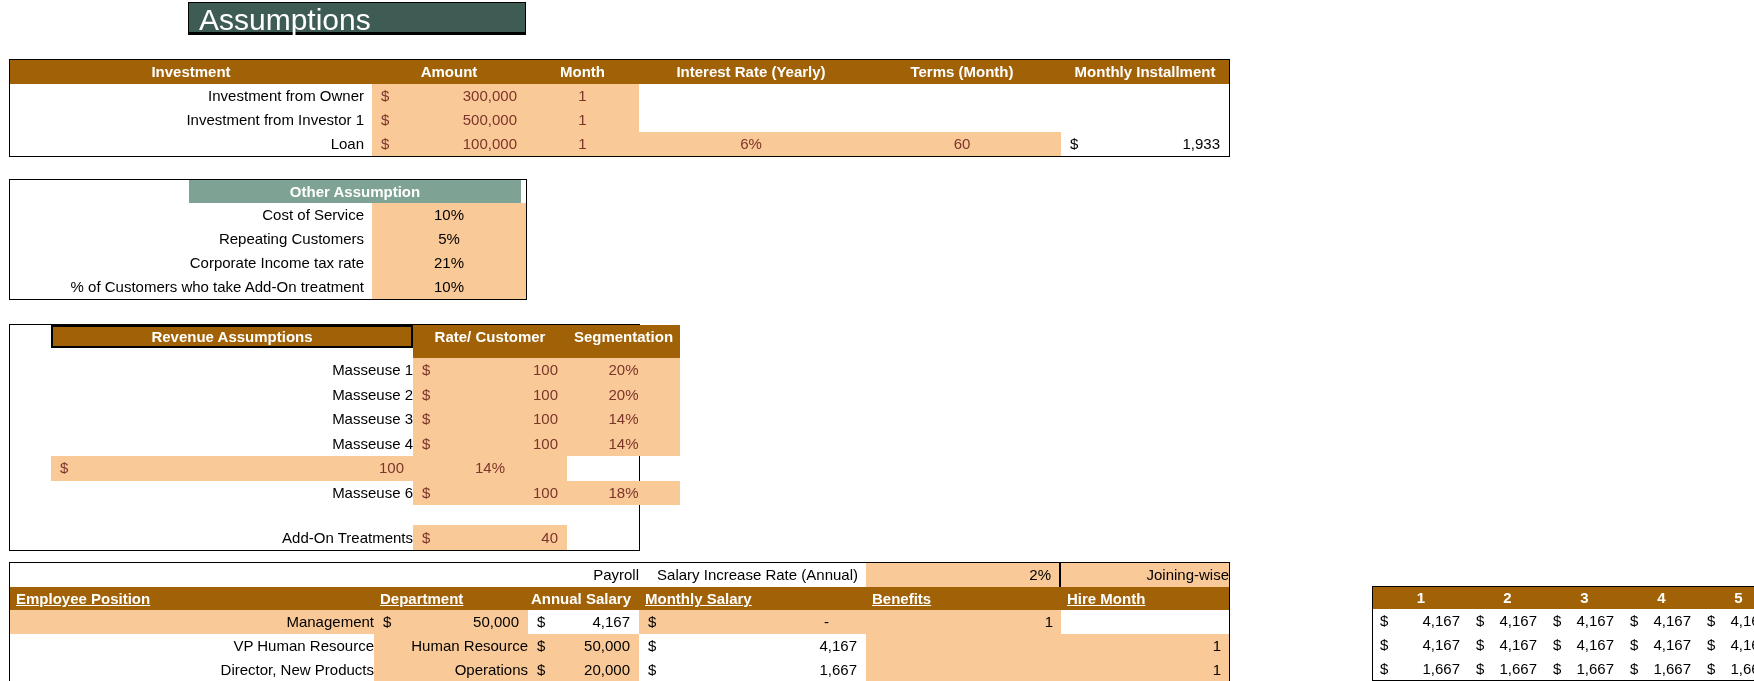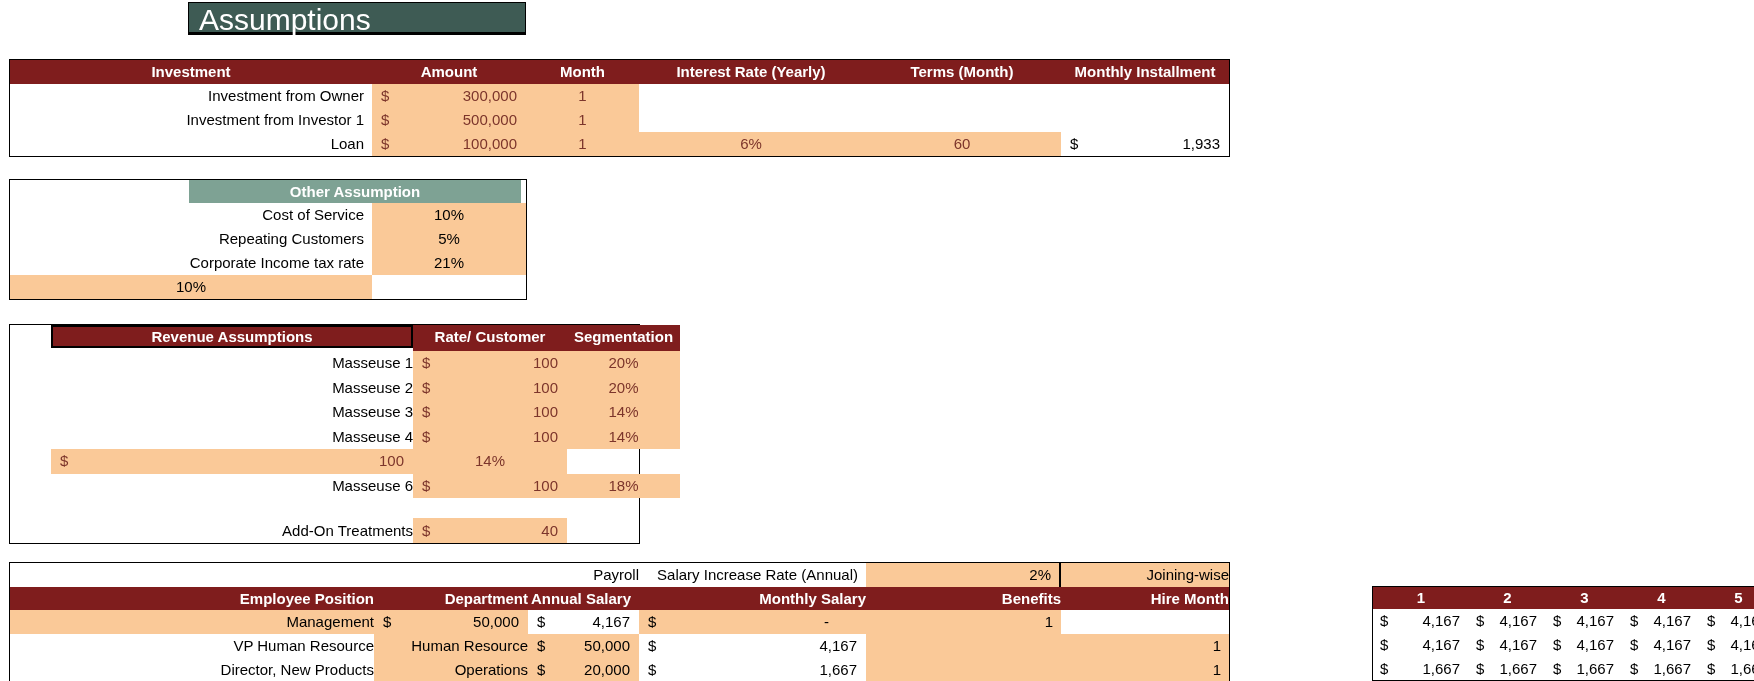--- a/index.html
+++ b/index.html
@@ -4,22 +4,22 @@
 <style>
   html,body{margin:0;padding:0;}
   body{
     width:1754px;height:681px;background:#ffffff;position:relative;
     font-family:"Liberation Sans","DejaVu Sans",sans-serif;
     font-size:15px;color:#000;overflow:hidden;
   }
   .abs{position:absolute;}
   .row{display:grid;}
   .c{height:24px;line-height:24px;overflow:hidden;white-space:nowrap;box-sizing:border-box;}
-  .hdr .c{background:#7f1d1d;color:#fff;font-weight:bold;text-align:center;}
-  .hdr .c.hleft{text-align:right;padding-left:6px;}
+  .hdr .c{background:#a16207;color:#fff;font-weight:bold;text-align:center;}
+  .hdr .c.hleft{text-align:left;padding-left:6px;text-decoration:underline;}
   .hdr .c.hright{text-align:right;padding-right:8px;}
   .orange{background:#FAC998;}
   .green{background:#7EA294;color:#fff;font-weight:bold;}
   .brown{color:#7C352B;}
   .rgt{text-align:right;padding-right:8px;}
   .lft{text-align:right;padding-left:6px;}
   .ctr{text-align:center;}
   .acct{display:flex;justify-content:space-between;padding:0 9px;}
   .tbl{box-sizing:border-box;}
   
@@ -33,21 +33,21 @@
   .inv .row{grid-template-columns:362px 154px 113px 224px 198px 168px;}
   
   .oth{left:9px;top:179px;width:518px;border:1px solid #000;}
   .oth .hrow{position:relative;height:23px;}
   .oth .hrow .green{position:absolute;left:179px;top:0;width:332px;height:23px;line-height:23px;text-align:center;}
   .oth .row{grid-template-columns:362px 154px;}
   
   .rev{left:9px;top:324px;width:631px;border:1px solid #000;}
   .rev .row{grid-template-columns:362px 154px 113px;padding-left:41px;}
   .rev .hcell1{border:2px solid #000;height:23px;line-height:19px;}
-  .rev .hc{height:26px;line-height:23px;}
+  .rev .hc{height:33px;line-height:23px;}
   .rev .mrow .c{height:24.5px;line-height:24.5px;}
   .rev .gap{height:20px;}
   .rev .arow .c{height:25px;line-height:25px;}
   
   .pay{left:9px;top:562px;width:1221px;border:1px solid #000;border-bottom:none;}
   .pay .lrow{grid-template-columns:629px 227px 195px 168px;}
   .pay .row.data, .pay .hrow2{grid-template-columns:364px 154px 111px 227px 195px 168px;}
   .pay .hrow2 .c{height:23px;line-height:23px;}
   .pct-cell{border-right:2px solid #000;}
   
@@ -123,20 +123,21 @@
   </div>
   <div class="row">
     <div class="c rgt">Repeating Customers</div>
     <div class="c orange ctr">5%</div>
   </div>
   <div class="row">
     <div class="c rgt">Corporate Income tax rate</div>
     <div class="c orange ctr">21%</div>
   </div>
   <div class="row">
+    <div class="c rgt">% of Customers who take Add-On treatment</div>
     <div class="c orange ctr">10%</div>
   </div>
 </div>
 
 <div class="abs tbl rev">
   <div class="row hdr">
     <div class="c hcell1">Revenue Assumptions</div>
     <div class="c hc">Rate/ Customer</div>
     <div class="c hc">Segmentation</div>
   </div>

